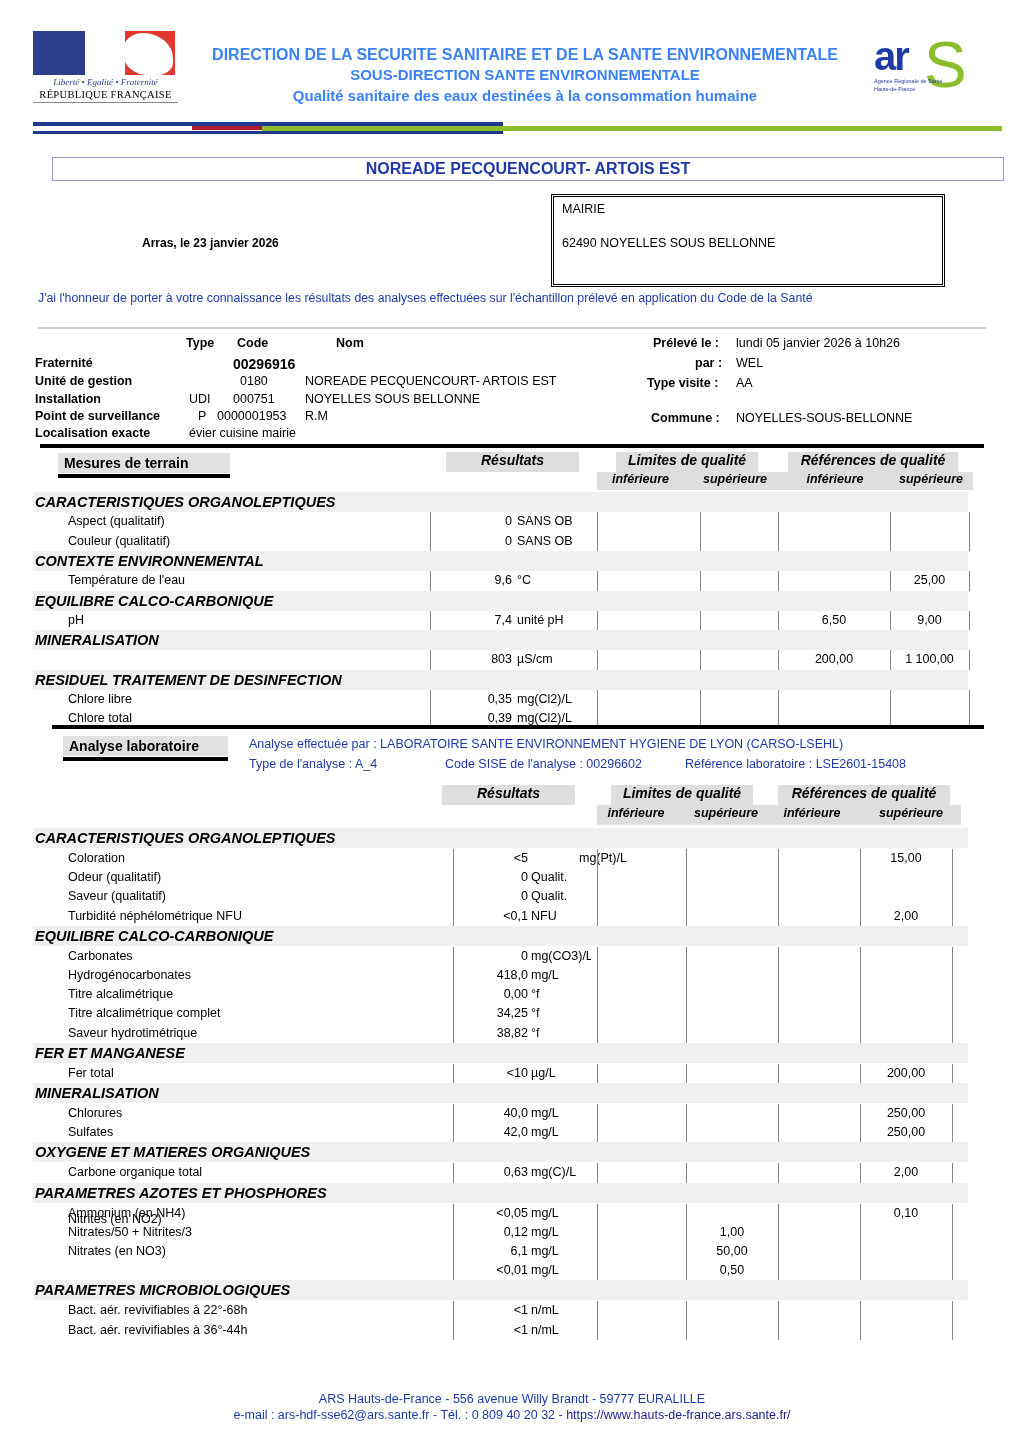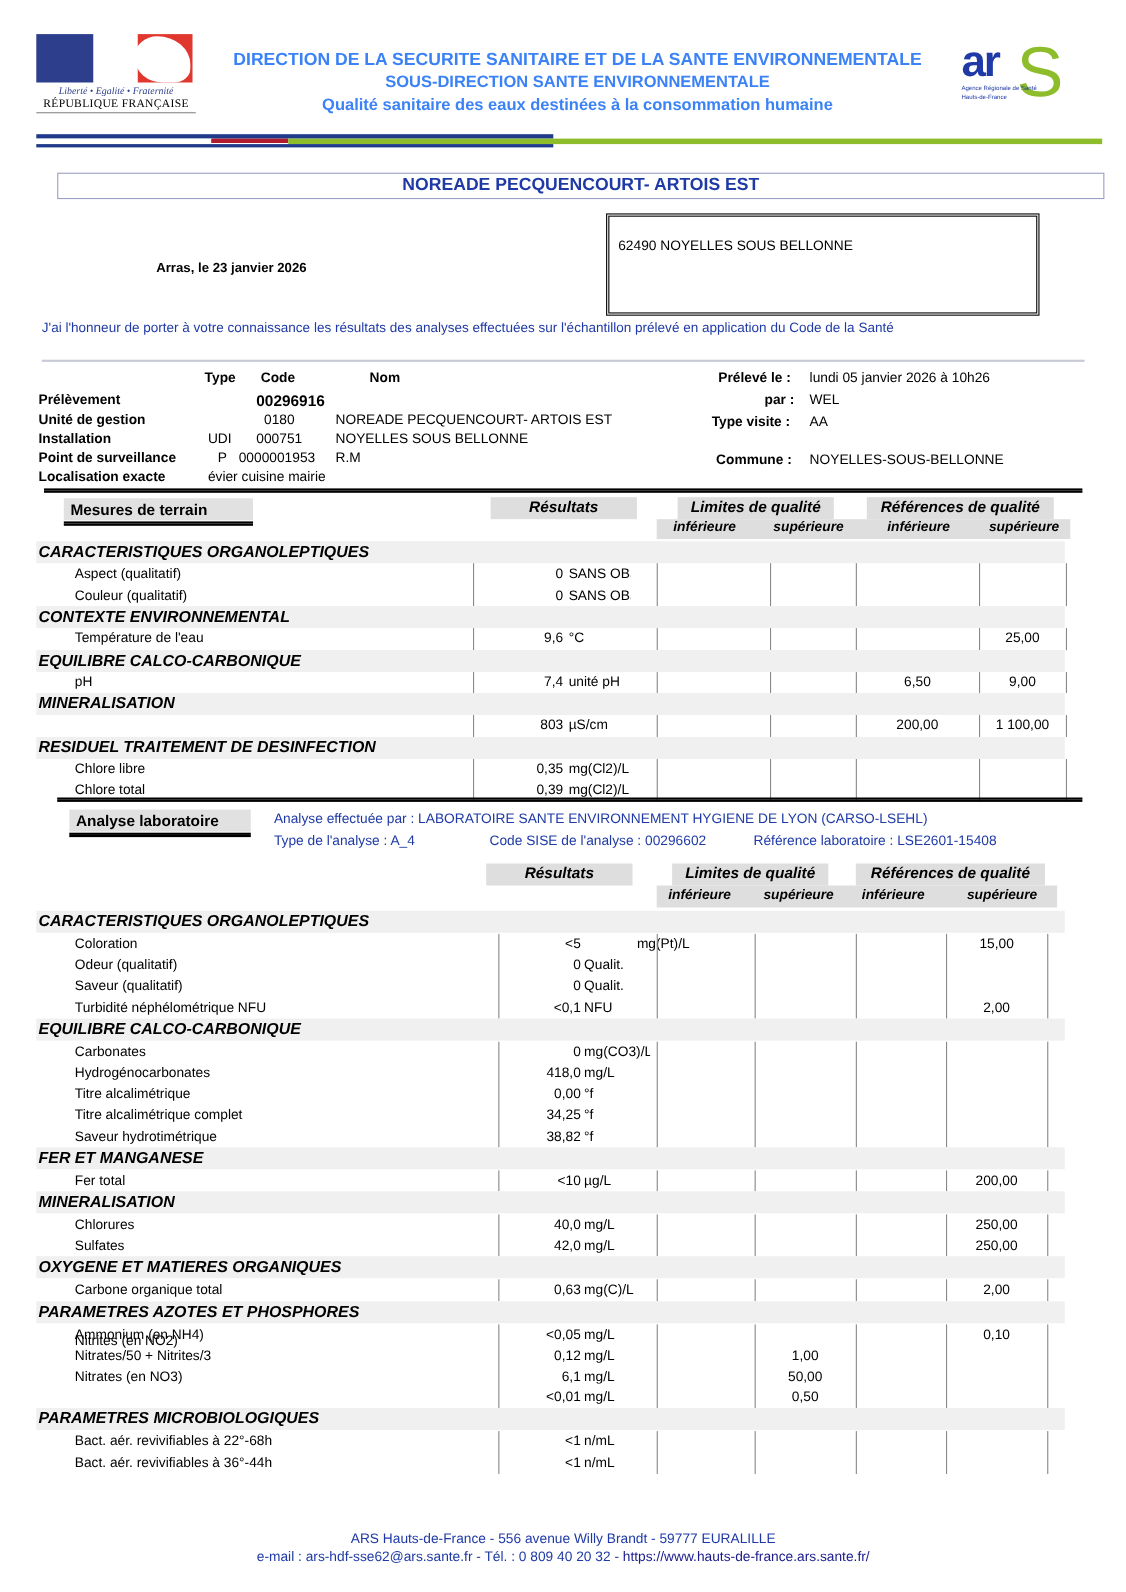--- a/index.html
+++ b/index.html
@@ -99,34 +99,35 @@
 <div class="abs" id="bar-white"></div>
 <div class="abs" id="bar-red"></div>
 <div class="abs" id="bar-green"></div>
 <div class="abs" id="bar-blue-bot"></div>
 
 <div class="abs" id="title-box">NOREADE PECQUENCOURT- ARTOIS EST</div>
 
 <div class="abs" id="date">Arras, le 23 janvier 2026</div>
 
 <div class="abs" id="addr-box">
+  <div>MAIRIE</div>
   <div style="height:14px"></div>
   <div>62490 NOYELLES SOUS BELLONNE</div>
 </div>
 
 <div class="abs" id="intro">
   <div>J'ai l'honneur de porter à votre connaissance les résultats des analyses effectuées sur l'échantillon  prélevé en application du Code de la Santé</div>
 </div>
 <div class="abs" id="intro-rule"></div>
 
 <div class="abs info b" style="left:186px;top:336px">Type</div>
 <div class="abs info b" style="left:237px;top:336px">Code</div>
 <div class="abs info b" style="left:336px;top:336px">Nom</div>
 
-<div class="abs info b" style="left:35px;top:356px">Prélèvement</div>
+<div class="abs info b" style="left:35px;top:356px">Fraternité</div>
 <div class="abs info b" style="left:233px;top:356px;font-size:14px">00296916</div>
 
 <div class="abs info b" style="left:35px;top:374px">Unité de gestion</div>
 <div class="abs info" style="left:240px;top:374px">0180</div>
 <div class="abs info" style="left:305px;top:374px">NOREADE PECQUENCOURT- ARTOIS EST</div>
 
 <div class="abs info b" style="left:35px;top:392px">Installation</div>
 <div class="abs info" style="left:189px;top:392px">UDI</div>
 <div class="abs info" style="left:233px;top:392px">000751</div>
 <div class="abs info" style="left:305px;top:392px">NOYELLES SOUS BELLONNE</div>

